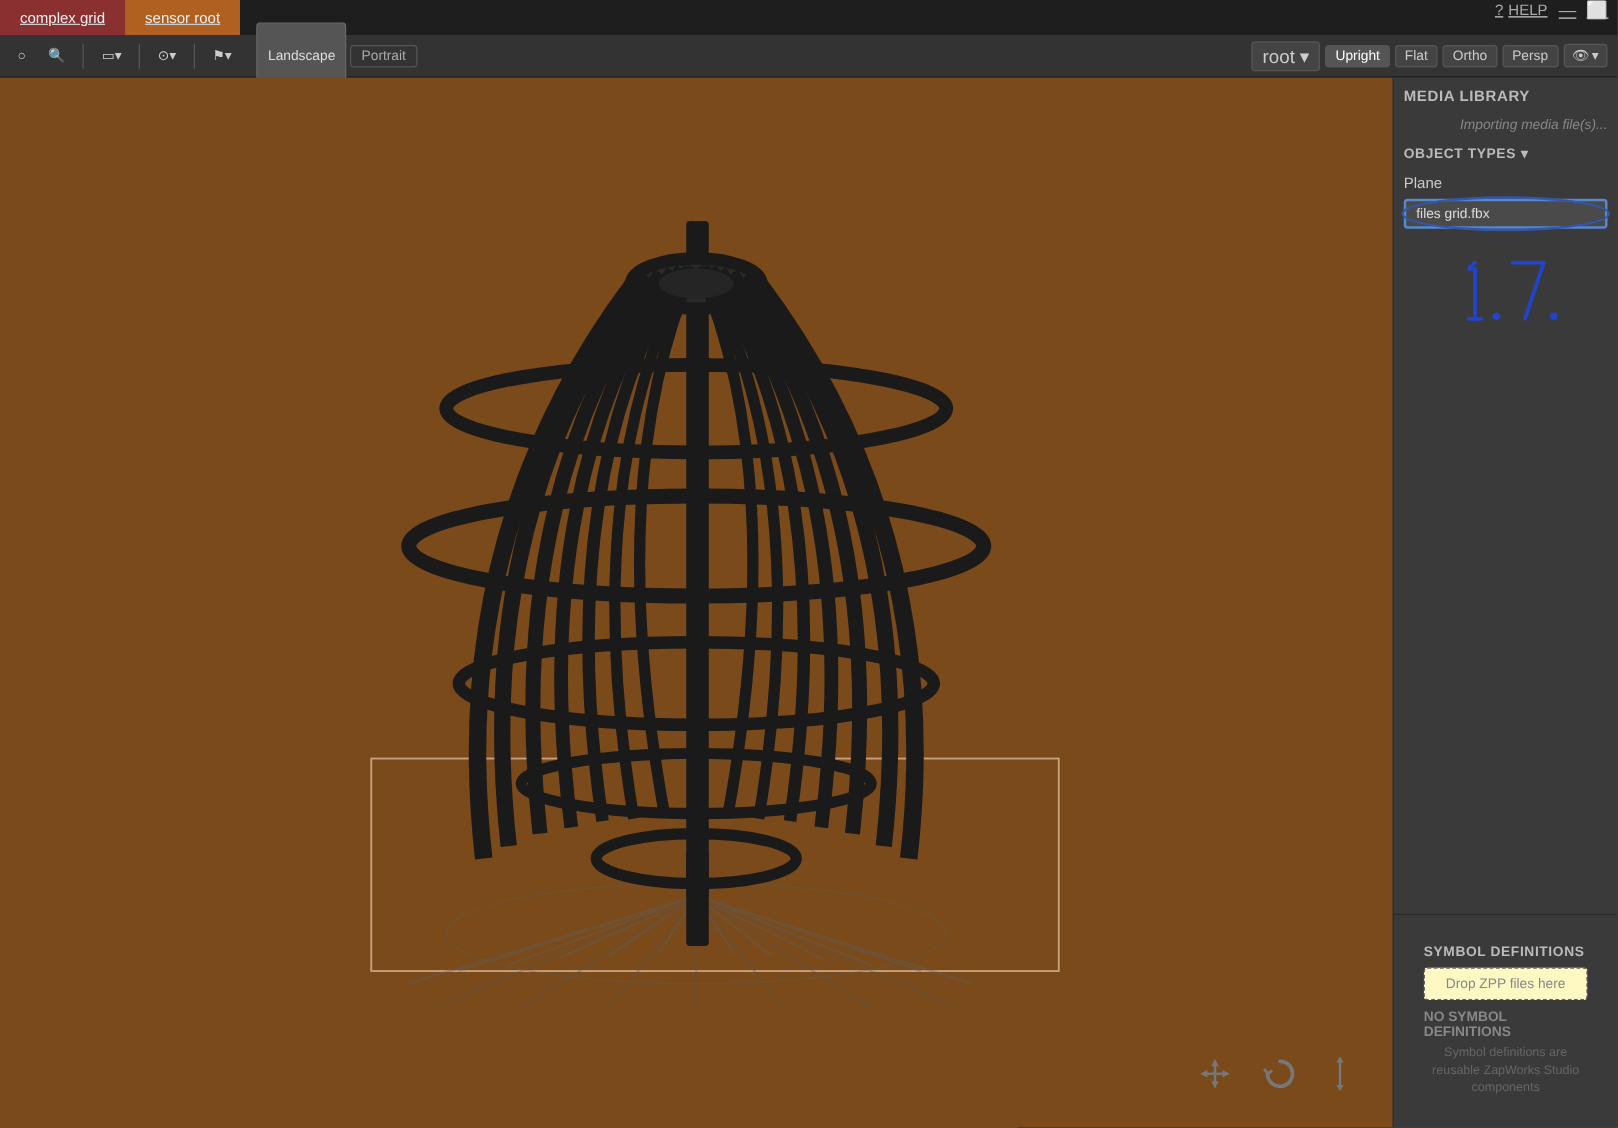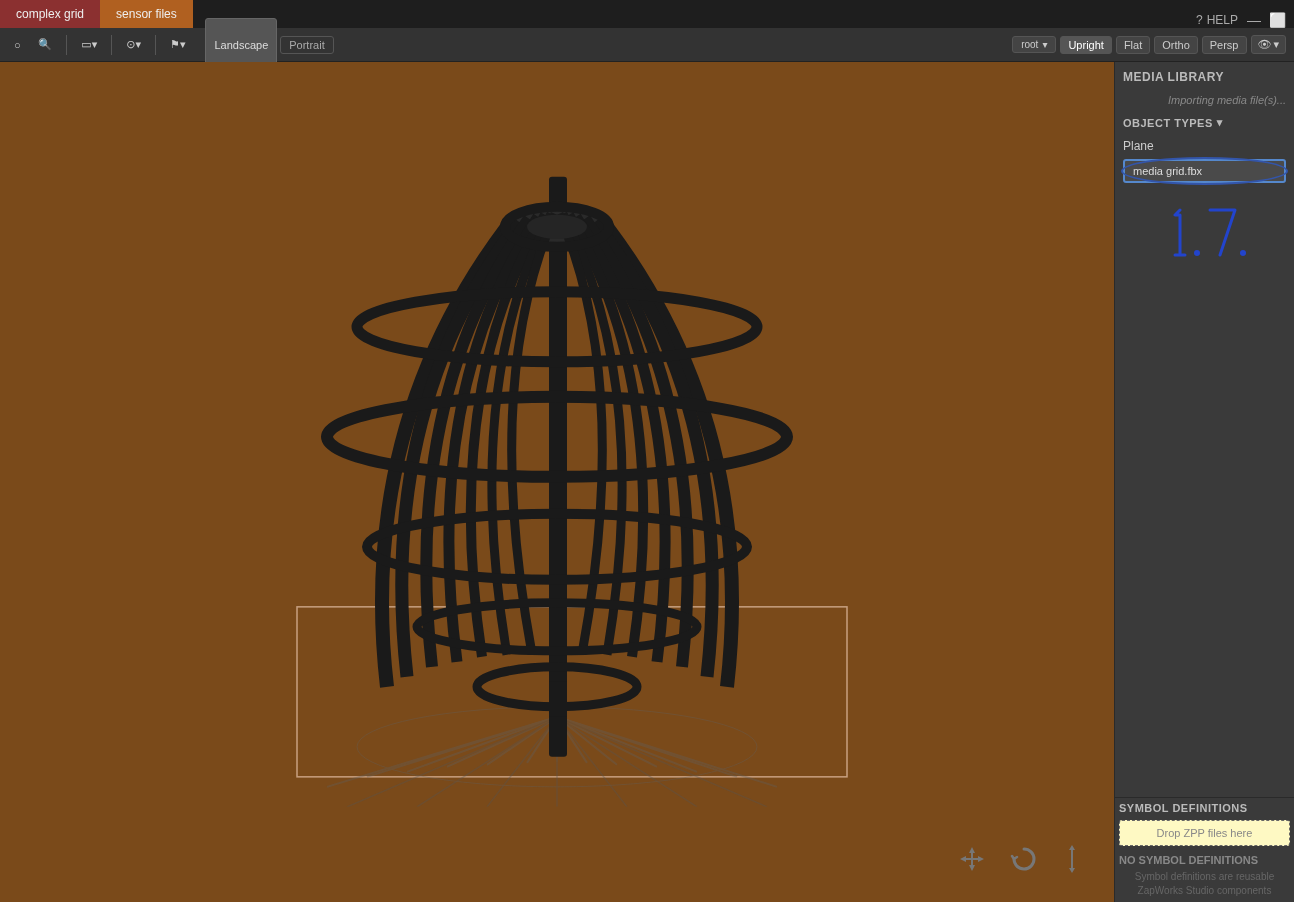--- a/index.html
+++ b/index.html
@@ -11,24 +11,25 @@
       font-size: 12px;
       color: #ccc;
       overflow: hidden;
       display: flex;
       flex-direction: column;
     }
 
     
     .top-tabs {
       display: flex;
-      align-items: flex-end;
+      align-items: flex-start;
       height: 28px;
       background: #1e1e1e;
       flex-shrink: 0;
+      text-decoration: underline;
     }
     .tab {
       height: 100%;
       display: flex;
       align-items: center;
       padding: 0 16px;
       font-size: 12px;
       cursor: pointer;
       color: #ddd;
     }
@@ -124,24 +125,24 @@
       display: flex;
       align-items: center;
       gap: 4px;
     }
     .root-select {
       background: #444;
       border: 1px solid #555;
       color: #ccc;
       border-radius: 3px;
       padding: 2px 8px;
-      font-size: 10px;
-      cursor: pointer;
-      display: flex;
-      align-items: flex-start;
+      font-size: 15px;
+      cursor: pointer;
+      display: flex;
+      align-items: flex-end;
       gap: 4px;
     }
     .view-mode-btn {
       background: #444;
       border: 1px solid #555;
       color: #ccc;
       border-radius: 3px;
       padding: 2px 7px;
       font-size: 11px;
       cursor: pointer;
@@ -269,21 +270,21 @@
     }
 
     .annotation-svg {
       width: 100px;
       height: 80px;
     }
 
     
     .symbol-defs-section {
       border-top: 1px solid #2a2a2a;
-      padding: 4px;
+      padding: 24px;
     }
     .symbol-defs-header {
       font-size: 11px;
       color: #bbb;
       font-weight: bold;
       letter-spacing: 0.5px;
       margin-bottom: 6px;
     }
     .drop-zpp-area {
       background: #fef9c3;
@@ -318,21 +319,21 @@
     }
   </style>
 </head>
 <body>
 
 <div class="top-tabs">
   <div class="tab active-red">
     <span>complex grid</span>
   </div>
   <div class="tab active-orange">
-    <span>sensor files</span>
+    <span>sensor root</span>
   </div>
   <div class="tab-spacer"></div>
   <div class="top-right-btns">
     <div class="help-btn">
       <span>?</span>
       <span>HELP</span>
     </div>
     <div class="minimize-btn">—</div>
     <div class="maximize-btn">⬜</div>
   </div>
@@ -486,21 +487,21 @@
     <div class="object-types-header">
       <span>OBJECT TYPES</span>
       <span>▾</span>
     </div>
 
     <div class="plane-label">
       <span>Plane</span>
     </div>
 
     <div class="sensor-grid-item">
-      <span>media grid.fbx</span>
+      <span>files grid.fbx</span>
     </div>
 
     <div class="annotation-area">
       <svg class="annotation-svg" viewBox="0 0 100 80">
 
         <path d="M 25 15 L 20 20 L 25 20 L 25 60 L 20 60 L 30 60" fill="none" stroke="#2244cc" stroke-width="3" stroke-linecap="round" stroke-linejoin="round"></path>
 
         <circle cx="42" cy="58" r="3" fill="#2244cc"></circle>
 
         <path d="M 55 15 L 80 15 L 65 60" fill="none" stroke="#2244cc" stroke-width="3" stroke-linecap="round" stroke-linejoin="round"></path>

